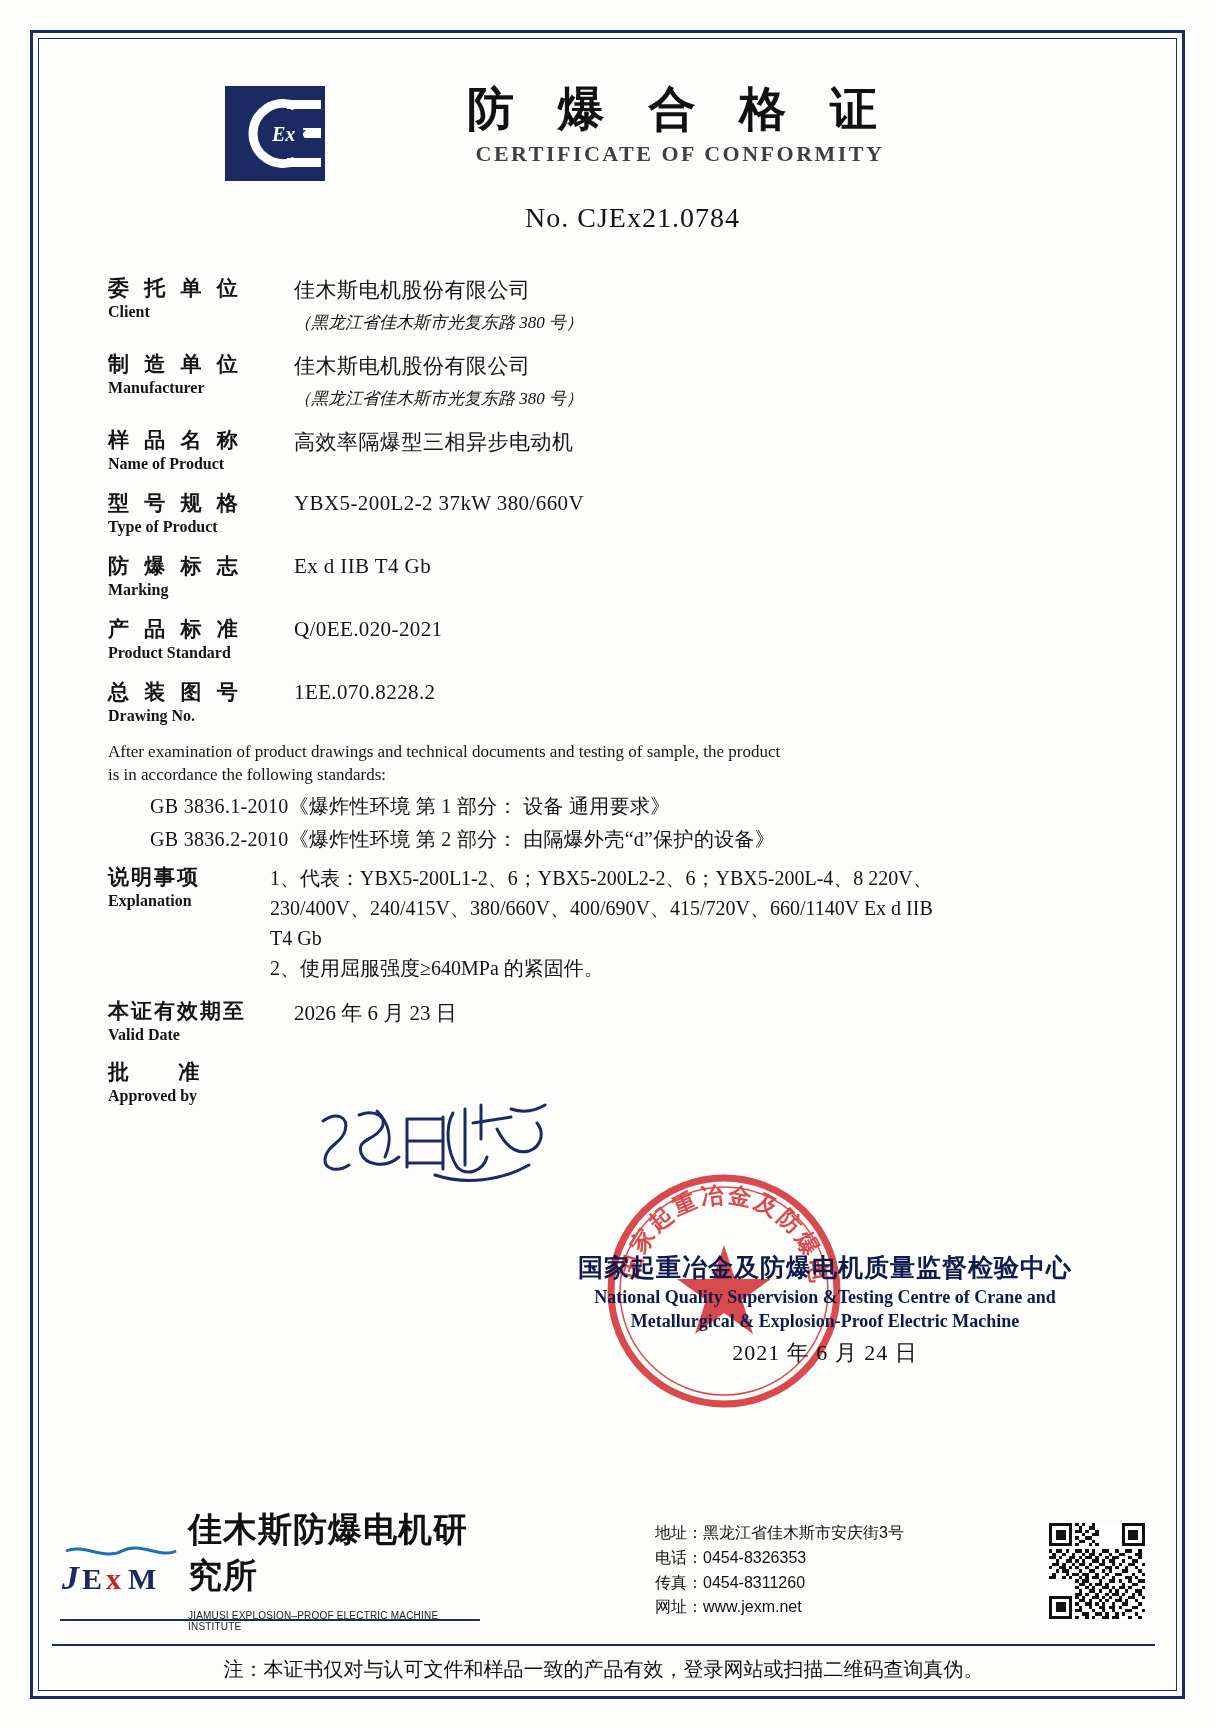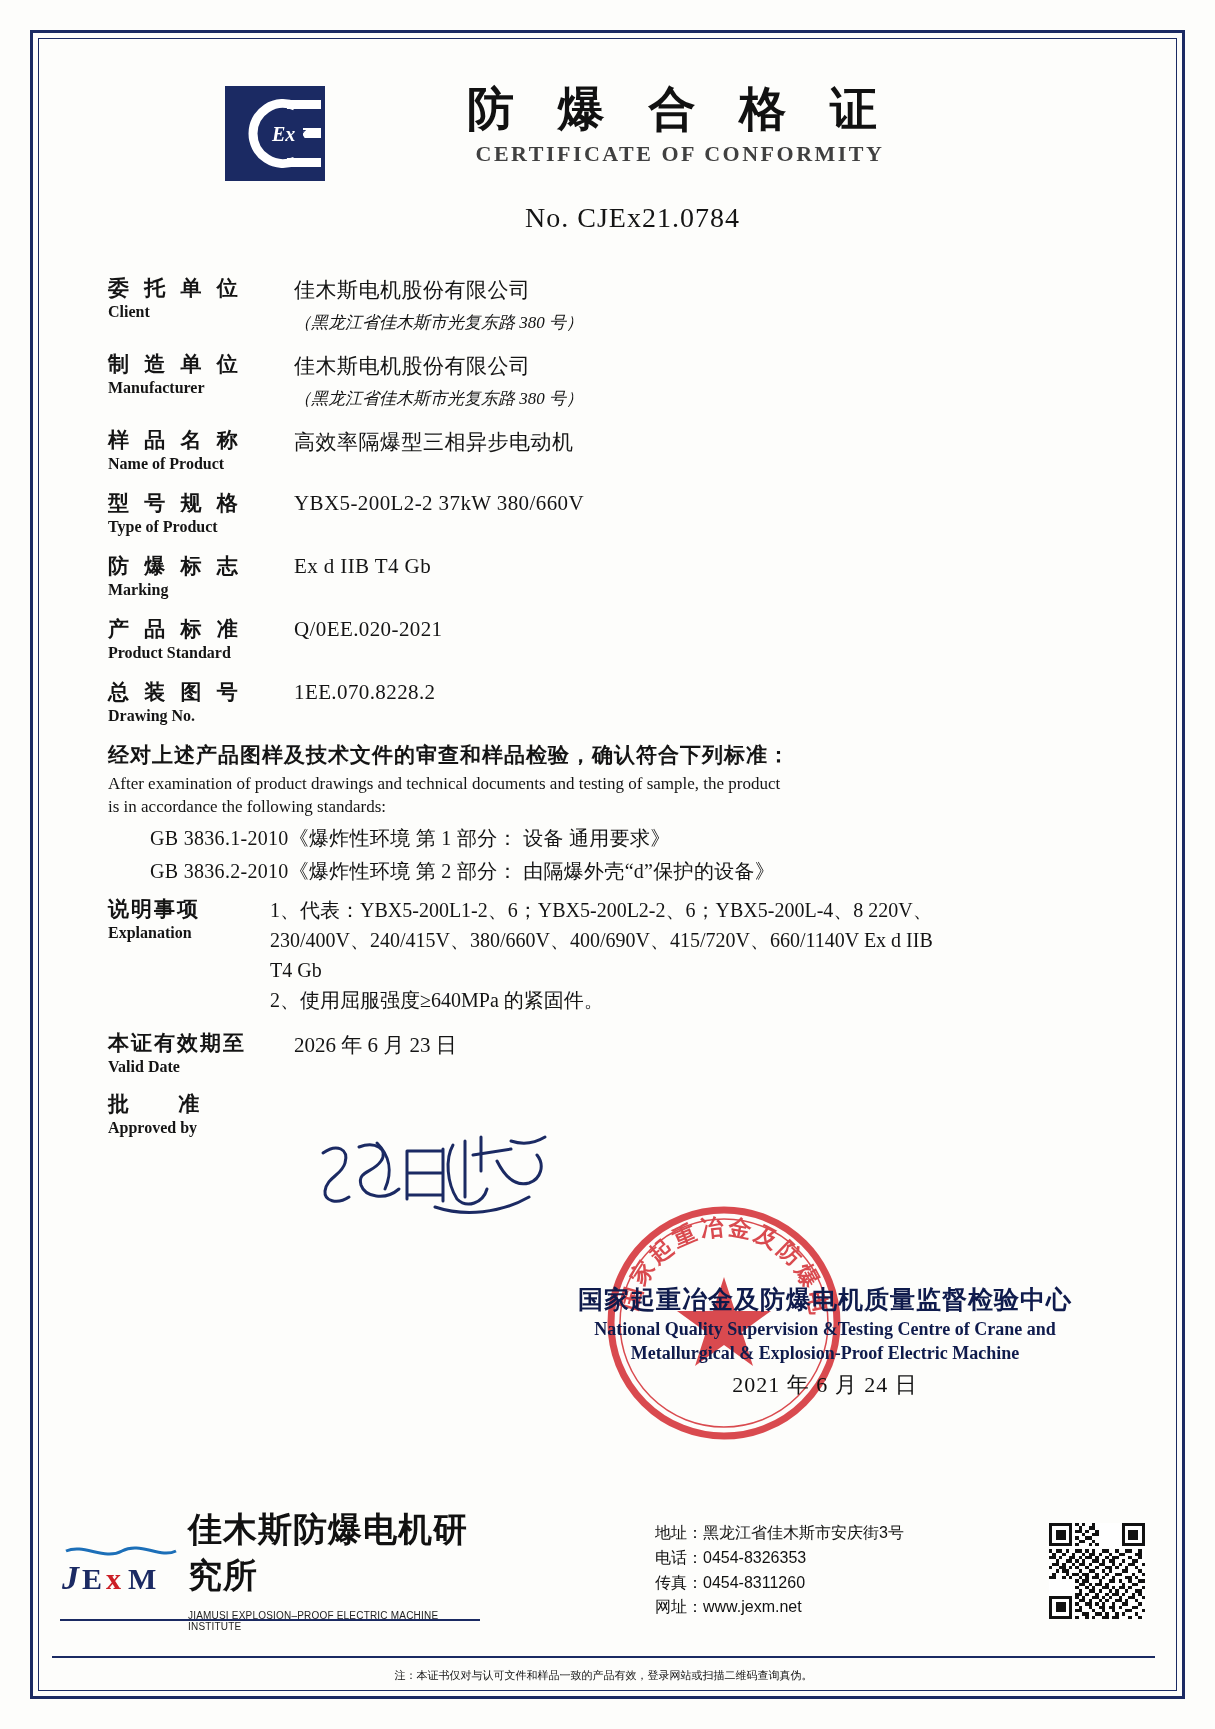--- a/index.html
+++ b/index.html
@@ -294,21 +294,21 @@
   }
   .note {
     position: absolute;
     left: 52px;
     right: 60px;
     bottom: 46px;
     border-top: 2px solid #1b2a63;
     padding-top: 10px;
     text-align: center;
     font-family: "Liberation Sans", sans-serif;
-    font-size: 11px;
+    font-size: 20px;
     color: #111;
   }
 </style>
 </head>
 <body>
 
 <div id="page">
   <div class="border-outer"></div>
   <div class="border-inner"></div>
 
@@ -405,21 +405,20 @@
           <div class="lab-en">Drawing No.</div>
         </div>
         <div class="field-value">
           <div class="val-mono">1EE.070.8228.2</div>
         </div>
       </div>
 
     </div>
 
     <div class="statement">
-      <div class="stmt-cn">经对上述产品图样及技术文件的审查和样品检验，确认符合下列标准：</div>
       <div class="stmt-en">
         <div>After examination of product drawings and technical documents and testing of sample, the product</div>
         <div>is in accordance the following standards:</div>
       </div>
       <div class="std-line">GB 3836.1-2010《爆炸性环境  第 1 部分： 设备  通用要求》</div>
       <div class="std-line">GB 3836.2-2010《爆炸性环境  第 2 部分： 由隔爆外壳“d”保护的设备》</div>
     </div>
 
     <div class="explanation">
       <div class="exp-label">

